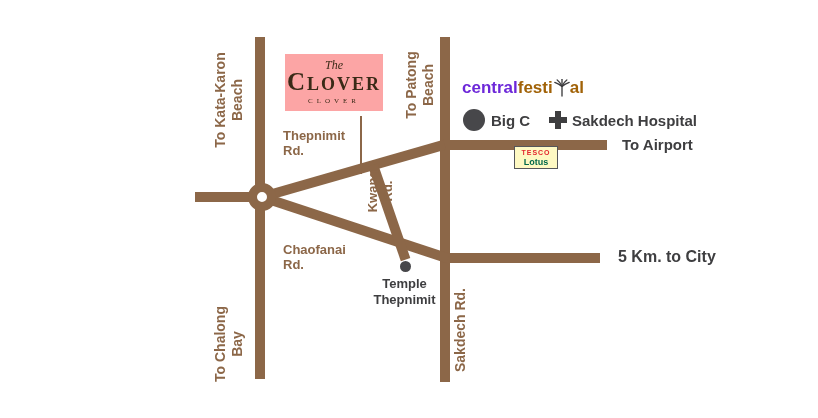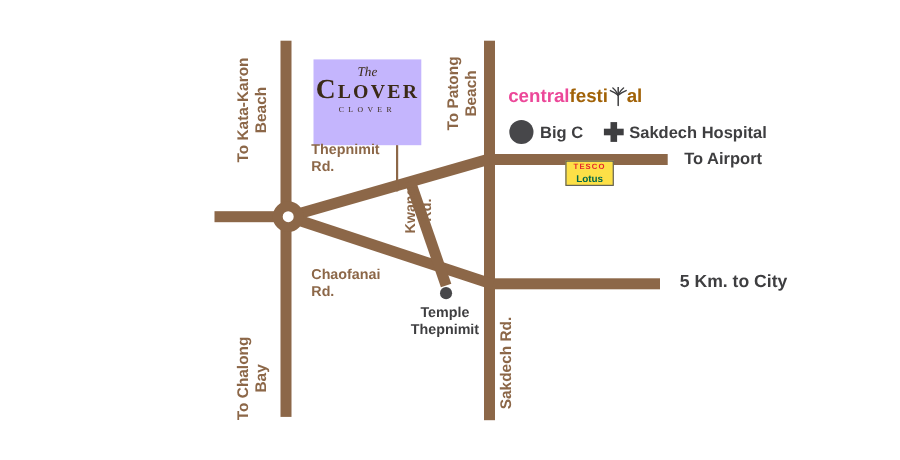--- a/index.html
+++ b/index.html
@@ -21,40 +21,40 @@
   .vanchor{position:absolute;width:0;height:0;}
   .vlabel{
     position:absolute;left:0;top:0;white-space:nowrap;text-align:center;
     transform:translate(-50%,-50%) rotate(-90deg);
     font-size:14px;line-height:17px;
   }
   .hlabel{position:absolute;white-space:nowrap;}
   .small-rd{font-size:13px;line-height:15px;}
   
   .clover{
-    position:absolute;left:285px;top:54px;width:98px;height:78px;
-    background:#c4b5fd;color:#3a2a17;text-align:center;
+    position:absolute;left:285px;top:54px;width:98px;height:57px;
+    background:#fca5a5;color:#3a2a17;text-align:center;
     font-family:"Liberation Serif",serif;box-sizing:border-box;padding-top:5px;
   }
   .clover-the{font-style:italic;font-size:12px;line-height:12px;}
   .clover-name{font-size:18px;line-height:22px;font-weight:bold;letter-spacing:2px;}
   .clover-name::first-letter{font-size:25px;}
   .clover-sub{font-size:7px;letter-spacing:4px;margin-top:2px;}
   
   .central{position:absolute;left:462px;top:78px;display:flex;align-items:flex-end;font-weight:bold;font-size:17px;line-height:20px;}
-  .c-gray{color:#ec4899;}
+  .c-gray{color:#6d28d9;}
   .c-dark{color:#a16207;}
   .tree{margin:0 0 1px 1px;}
   .dot{position:absolute;border-radius:50%;background:#47474a;}
   .cross{position:absolute;left:549px;top:111px;width:18px;height:18px;}
   .cross span{position:absolute;background:#3e3e40;}
   .cross .v{left:6px;top:0;width:6px;height:18px;}
   .cross .h{left:0;top:6px;width:18px;height:6px;}
   .tesco{
-    position:absolute;left:514px;top:146px;width:44px;height:23px;background:#fde047;
+    position:absolute;left:514px;top:146px;width:44px;height:23px;background:#fef9c3;
     border:1px solid #55565a;box-sizing:border-box;display:flex;flex-direction:column;
     align-items:center;justify-content:center;text-align:center;
   }
   .tesco-top{color:#e3262d;font-weight:bold;font-size:7px;line-height:8px;letter-spacing:1px;}
   .tesco-bot{color:#00684a;font-weight:bold;font-size:9px;line-height:10px;}
 </style>
 </head>
 <body>
 
 <div class="map">

